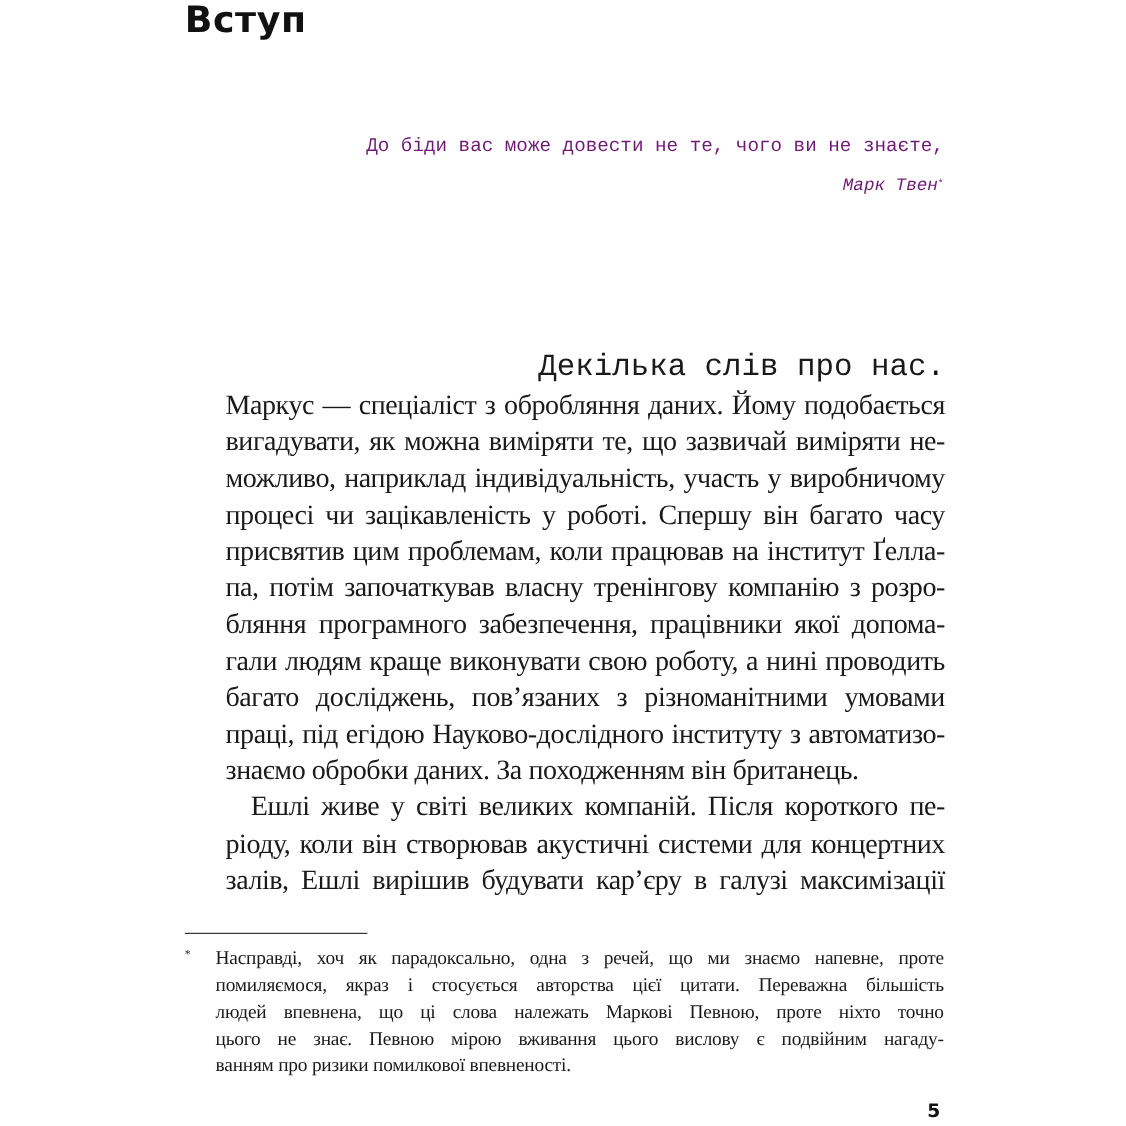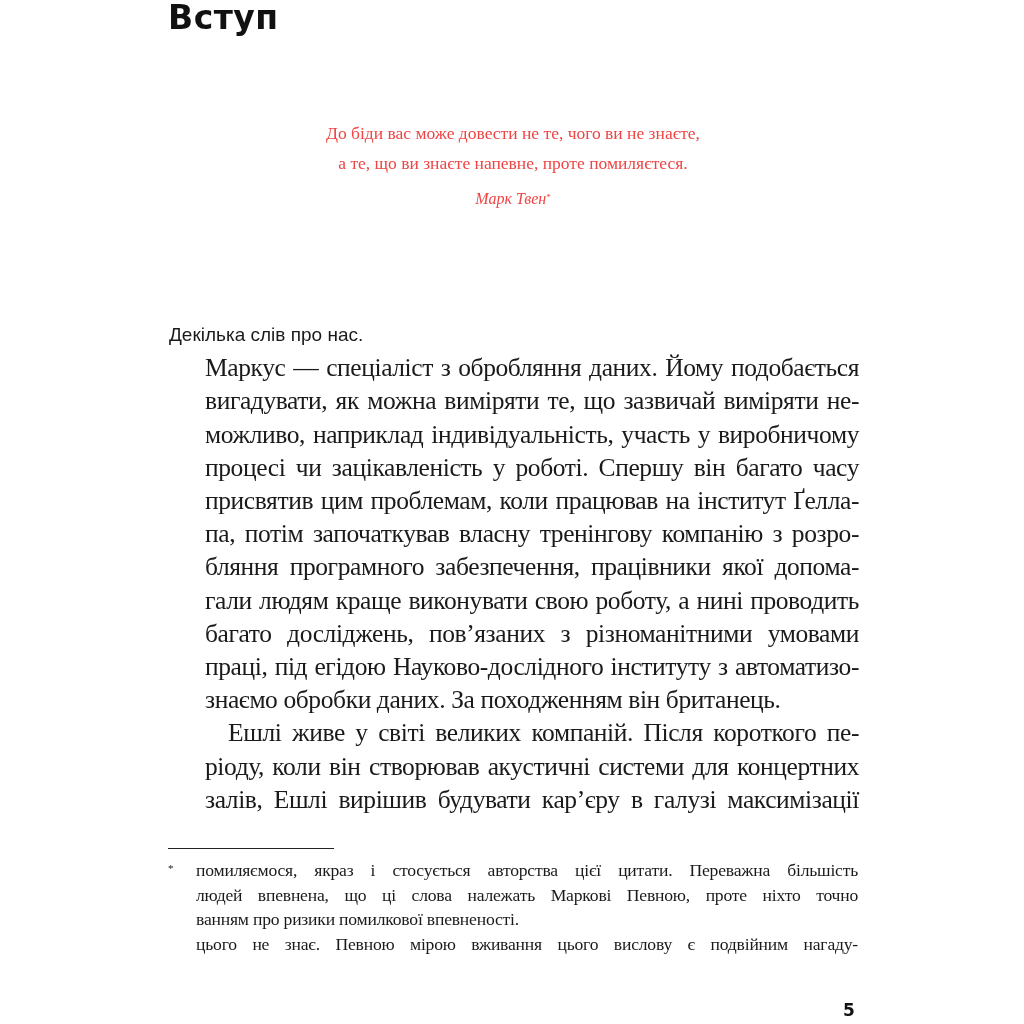--- a/index.html
+++ b/index.html
@@ -23,25 +23,25 @@
     font-size: 33px;
     letter-spacing: 0.5px;
     color: #111111;
     margin: 0;
   }
   .epigraph {
     position: absolute;
     left: 168px;
     width: 690px;
     top: 118px;
-    text-align: center;
-    font-family: Liberation Serif, serif;
+    text-align: right;
+    font-family: Liberation Mono, monospace;
     font-size: 17.5px;
     line-height: 30px;
-    color: #ef4444;
+    color: #701a75;
   }
   .epigraph .line { display: block; }
   .epigraph .author {
     display: block;
     font-style: italic;
     font-size: 16px;
     line-height: 26px;
     margin-top: 8px;
   }
   .epigraph .author sup {
@@ -57,23 +57,24 @@
     width: 690px;
     top: 318px;
     font-family: "Liberation Serif", serif;
     font-size: 25.5px;
     line-height: 33.2px;
     color: #1a1a1a;
     letter-spacing: -0.4px;
   }
   .body-text .intro {
     display: block;
-    font-family: Liberation Sans, sans-serif;
-    font-size: 19px;
+    font-family: Liberation Mono, monospace;
+    font-size: 28px;
     letter-spacing: 0;
+    text-align: right;
   }
   .body-text .line {
     display: block;
     text-align: justify;
     text-align-last: justify;
     white-space: nowrap;
     margin-left: 36px;
   }
   .body-text .line.last {
     text-align-last: left;
@@ -126,21 +127,20 @@
     color: #111;
   }
 </style>
 </head>
 <body>
 
 <h1 class="page-title">Вступ</h1>
 
 <div class="epigraph">
   <span class="line">До біди вас може довести не те, чого ви не знаєте,</span>
-  <span class="line">а те, що ви знаєте напевне, проте помиляєтеся.</span>
   <span class="author"><span>Марк Твен</span><sup>*</sup></span>
 </div>
 
 <div class="body-text">
   <span class="intro">Декілька слів про нас.</span>
   <div>
     <span class="line">Маркус — спеціаліст з обробляння даних. Йому подобається</span>
     <span class="line">вигадувати, як можна виміряти те, що зазвичай виміряти не-</span>
     <span class="line">можливо, наприклад індивідуальність, участь у виробничому</span>
     <span class="line">процесі чи зацікавленість у роботі. Спершу він багато часу</span>
@@ -157,20 +157,21 @@
     <span class="line">ріоду, коли він створював акустичні системи для концертних</span>
     <span class="line">залів, Ешлі вирішив будувати кар’єру в галузі максимізації</span>
   </div>
 </div>
 
 <div class="footnote-rule"></div>
 
 <div class="footnote">
   <span class="mark">*</span>
   <div class="fn-body">
+    <span class="line">Насправді, хоч як парадоксально, одна з речей, що ми знаємо напевне, проте</span>
     <span class="line">помиляємося, якраз і стосується авторства цієї цитати. Переважна більшість</span>
     <span class="line">людей впевнена, що ці слова належать Маркові Певною, проте ніхто точно</span>
+    <span class="line">цього не знає. Певною мірою вживання цього вислову є подвійним нагаду-</span>
     <span class="line last">ванням про ризики помилкової впевненості.</span>
-    <span class="line">цього не знає. Певною мірою вживання цього вислову є подвійним нагаду-</span>
   </div>
 </div>
 
 <div class="page-number">5</div>
 
 </body></html>

